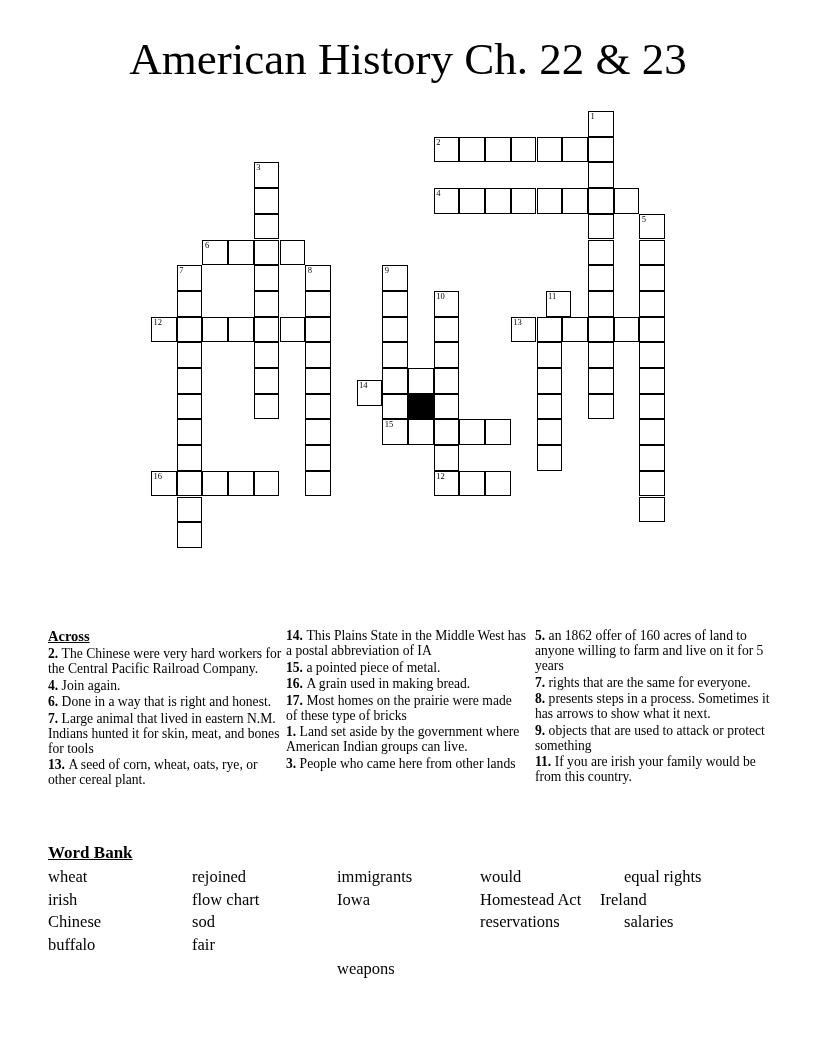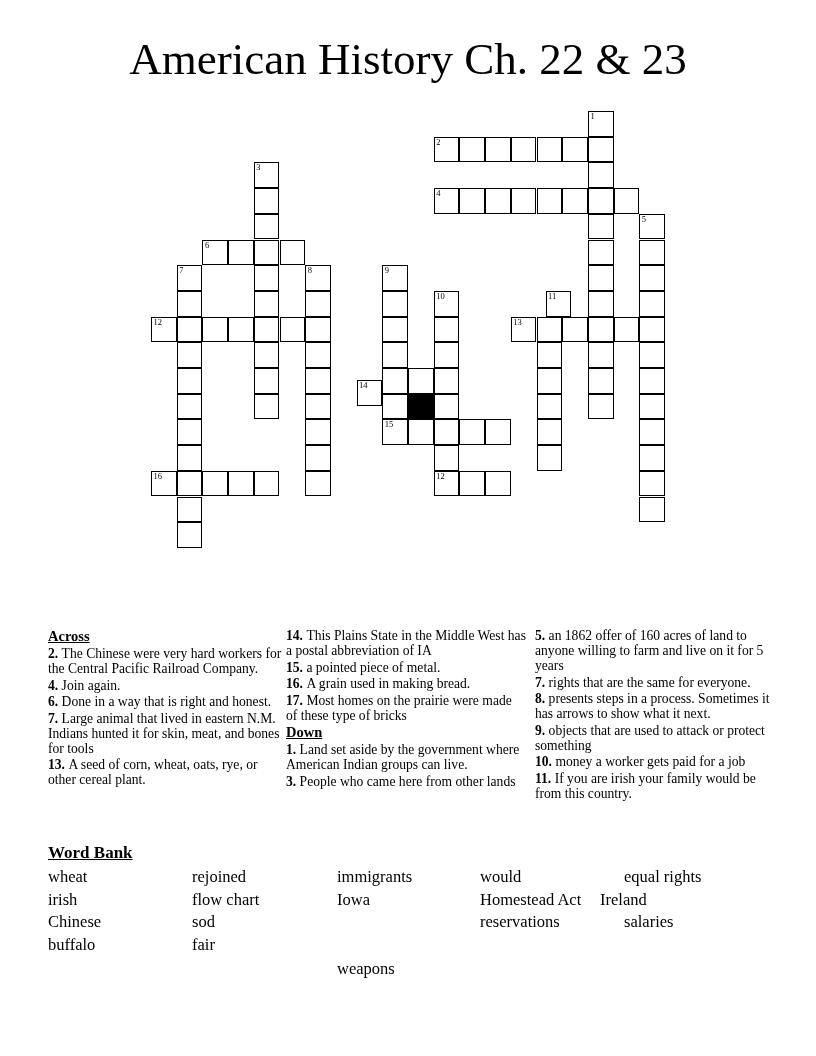--- a/index.html
+++ b/index.html
@@ -215,30 +215,28 @@
         <p class="clue"><b>4. </b><span>Join again.</span></p>
         <p class="clue"><b>6. </b><span>Done in a way that is right and honest.</span></p>
         <p class="clue"><b>7. </b><span>Large animal that lived in eastern N.M. Indians hunted it for skin, meat, and bones for tools</span></p>
         <p class="clue"><b>13. </b><span>A seed of corn, wheat, oats, rye, or other cereal plant.</span></p>
       </div>
     <div class="clue-col" id="clue-col-2">
         <p class="clue"><b>14. </b><span>This Plains State in the Middle West has a postal abbreviation of IA</span></p>
         <p class="clue"><b>15. </b><span>a pointed piece of metal.</span></p>
         <p class="clue"><b>16. </b><span>A grain used in making bread.</span></p>
         <p class="clue"><b>17. </b><span>Most homes on the prairie were made of these type of bricks</span></p>
-        <div class="clue-heading">Down</div>
         <p class="clue"><b>1. </b><span>Land set aside by the government where American Indian groups can live.</span></p>
         <p class="clue"><b>3. </b><span>People who came here from other lands</span></p>
       </div>
     <div class="clue-col" id="clue-col-3">
         <p class="clue"><b>5. </b><span>an 1862 offer of 160 acres of land to anyone willing to farm and live on it for 5 years</span></p>
         <p class="clue"><b>7. </b><span>rights that are the same for everyone.</span></p>
         <p class="clue"><b>8. </b><span>presents steps in a process. Sometimes it has arrows to show what it next.</span></p>
         <p class="clue"><b>9. </b><span>objects that are used to attack or protect something</span></p>
-        <p class="clue"><b>10. </b><span>money a worker gets paid for a job</span></p>
         <p class="clue"><b>11. </b><span>If you are irish your family would be from this country.</span></p>
       </div>
   </section>
 
   <section id="wordbank">
     <div class="wb-heading">Word Bank</div>
     <div id="wb-words">
         <div class="wb-word" style="left: 0px; top: 0px;">wheat</div>
         <div class="wb-word" style="left: 0px; top: 22.6px;">irish</div>
         <div class="wb-word" style="left: 0px; top: 45.2px;">Chinese</div>

